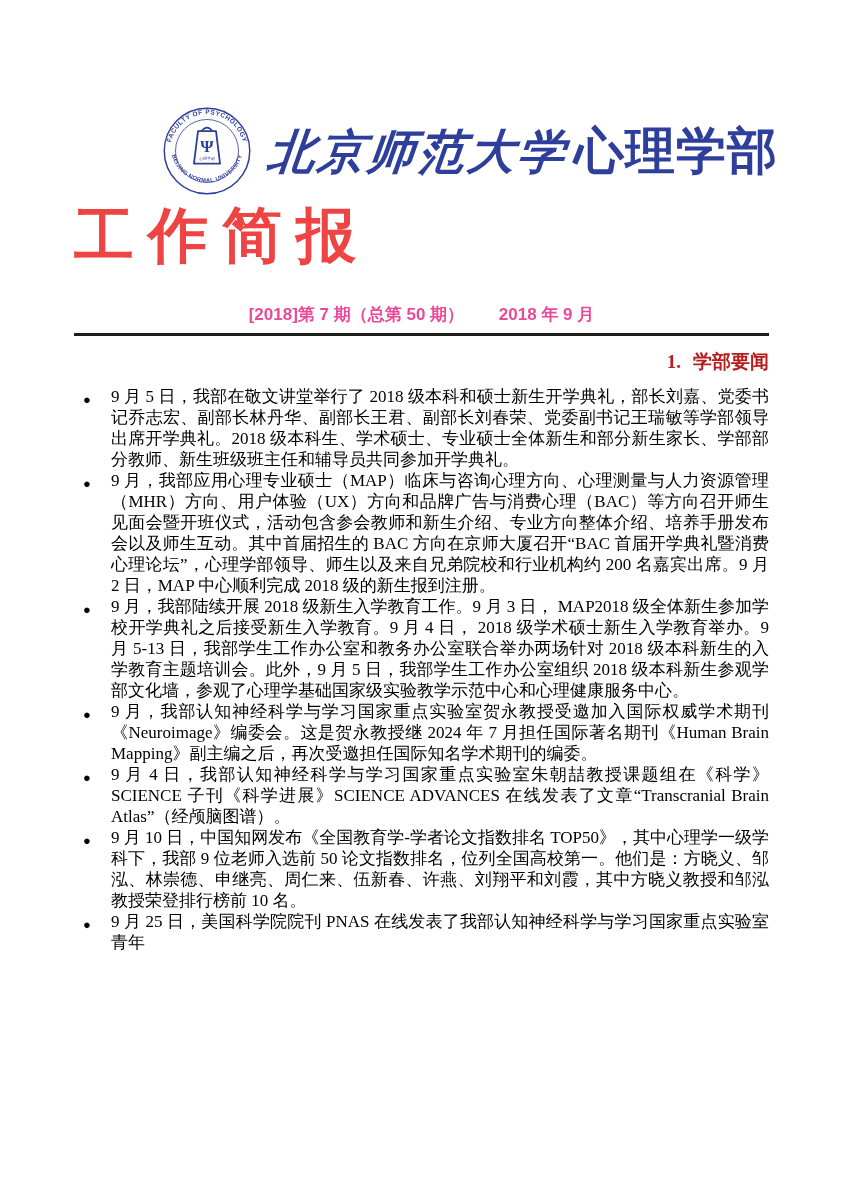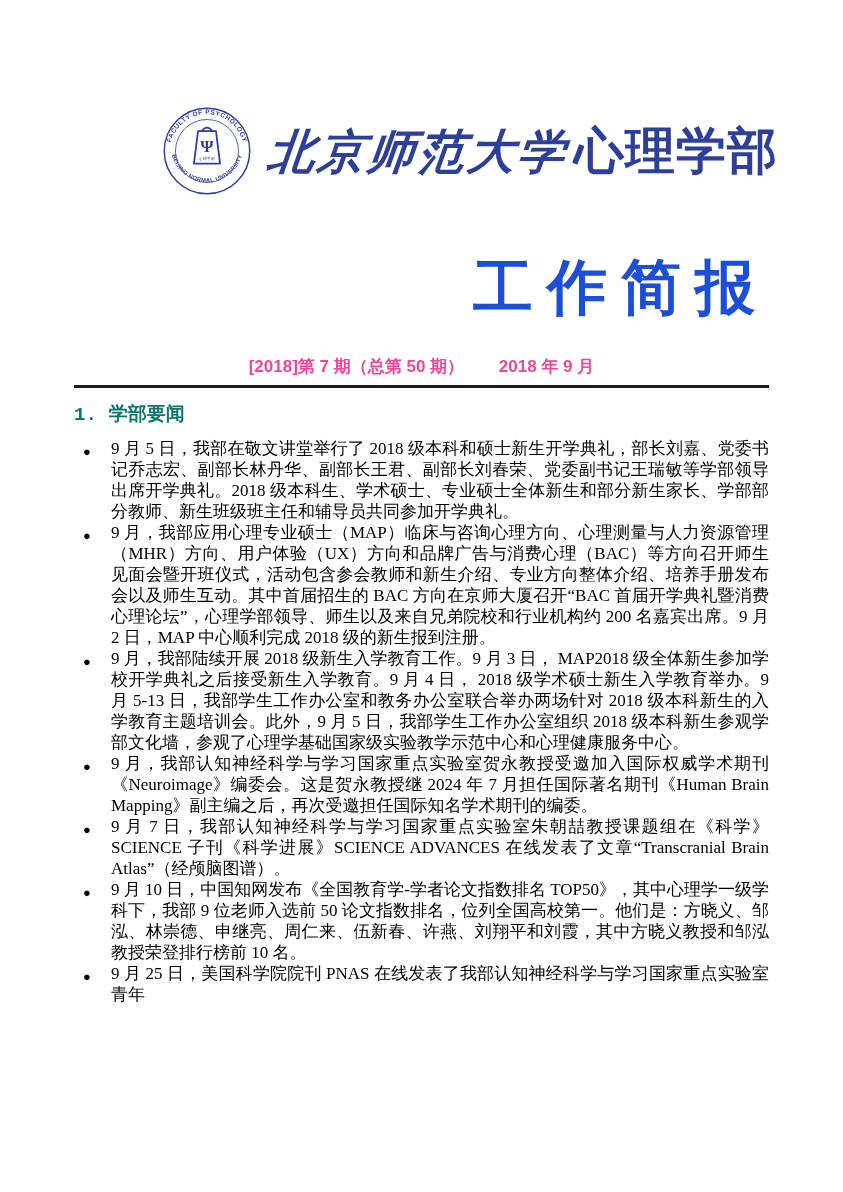--- a/index.html
+++ b/index.html
@@ -40,50 +40,50 @@
     font-family: "Liberation Sans", sans-serif;
     font-weight: 900;
     font-size: 50px;
     letter-spacing: 1px;
     color: #2e3f9b;
     margin-left: 6px;
   }
 
   
   .doc-title {
-    margin-top: 52px;
-    text-align: right;
+    text-align: left;
     font-family: "Liberation Serif", serif;
     font-weight: bold;
     font-size: 60px;
     letter-spacing: 14px;
-    color: #1d4ed8;
+    color: #ef4444;
   }
   .issue-line {
     margin-top: 26px;
     text-align: center;
     font-family: "Liberation Sans", sans-serif;
     font-weight: bold;
     font-size: 17px;
     color: #ec4899;
   }
   .issue-line .issue-date { margin-left: 30px; }
   .rule {
     border: none;
     border-top: 3px solid #1c1c1c;
     margin-top: 7px;
   }
 
   
   .section-heading {
     margin-top: 13px;
-    font-family: Liberation Mono, monospace;
+    font-family: Liberation Serif, serif;
     font-weight: bold;
     font-size: 19px;
-    color: #0f766e;
+    color: #b91c1c;
+    text-align: right;
   }
   .section-heading .sec-no { margin-right: 12px; font-weight: bold; }
 
   
   .news-list {
     list-style: none;
     margin-top: 11px;
   }
   .news-item {
     display: flex;
@@ -165,21 +165,21 @@
       <span class="news-text">9 月，我部陆续开展 2018 级新生入学教育工作。9 月 3 日， MAP2018 级全体新生参加学校开学典礼之后接受新生入学教育。9 月 4 日， 2018 级学术硕士新生入学教育举办。9 月 5-13 日，我部学生工作办公室和教务办公室联合举办两场针对 2018 级本科新生的入学教育主题培训会。此外，9 月 5 日，我部学生工作办公室组织 2018 级本科新生参观学部文化墙，参观了心理学基础国家级实验教学示范中心和心理健康服务中心。</span>
     </li>
 
     <li class="news-item">
       <span class="bullet-dot">●</span>
       <span class="news-text">9 月，我部认知神经科学与学习国家重点实验室贺永教授受邀加入国际权威学术期刊《Neuroimage》编委会。这是贺永教授继 2024 年 7 月担任国际著名期刊《Human Brain Mapping》副主编之后，再次受邀担任国际知名学术期刊的编委。</span>
     </li>
 
     <li class="news-item">
       <span class="bullet-dot">●</span>
-      <span class="news-text">9 月 7 日，我部认知神经科学与学习国家重点实验室朱朝喆教授课题组在《科学》SCIENCE 子刊《科学进展》SCIENCE ADVANCES 在线发表了文章“Transcranial Brain Atlas”（经颅脑图谱）。</span>
+      <span class="news-text">9 月 4 日，我部认知神经科学与学习国家重点实验室朱朝喆教授课题组在《科学》SCIENCE 子刊《科学进展》SCIENCE ADVANCES 在线发表了文章“Transcranial Brain Atlas”（经颅脑图谱）。</span>
     </li>
 
     <li class="news-item">
       <span class="bullet-dot">●</span>
       <span class="news-text">9 月 10 日，中国知网发布《全国教育学-学者论文指数排名 TOP50》，其中心理学一级学科下，我部 9 位老师入选前 50 论文指数排名，位列全国高校第一。他们是：方晓义、邹泓、林崇德、申继亮、周仁来、伍新春、许燕、刘翔平和刘霞，其中方晓义教授和邹泓教授荣登排行榜前 10 名。</span>
     </li>
 
     <li class="news-item">
       <span class="bullet-dot">●</span>
       <span class="news-text">9 月 25 日，美国科学院院刊 PNAS 在线发表了我部认知神经科学与学习国家重点实验室青年</span>

